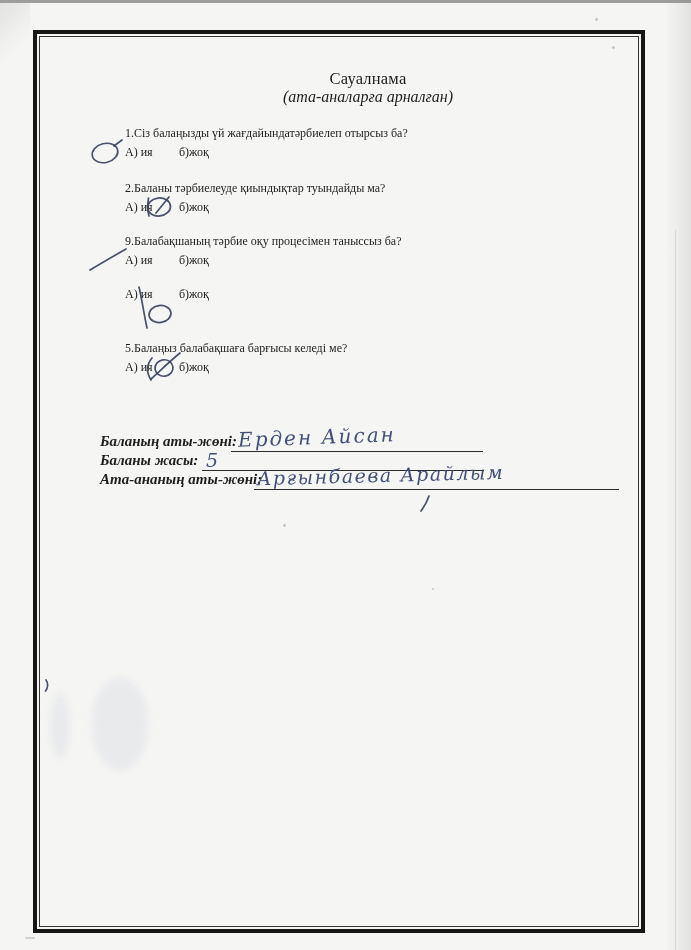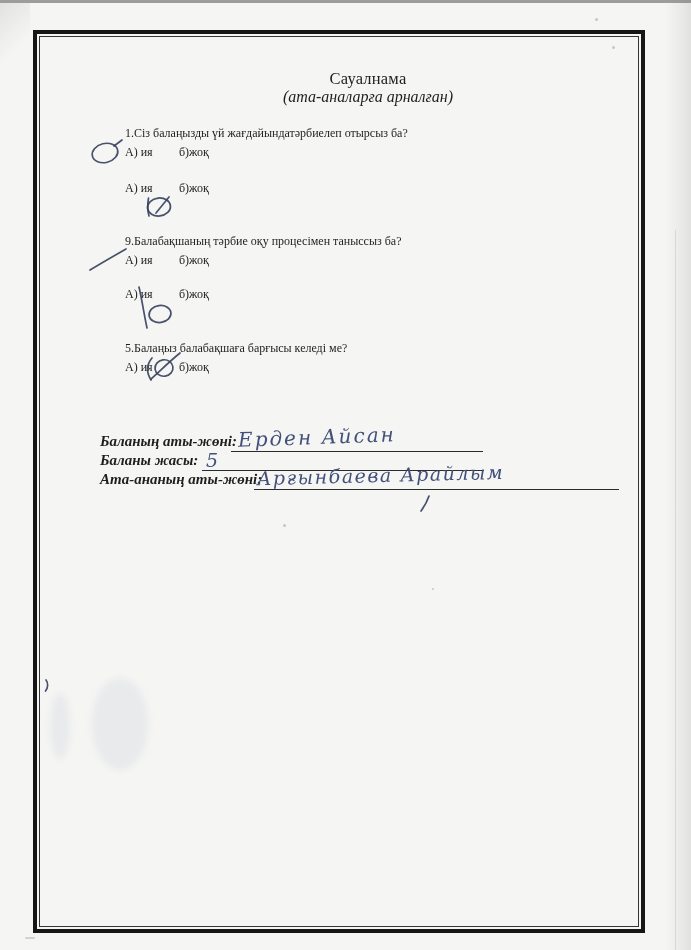--- a/index.html
+++ b/index.html
@@ -95,20 +95,21 @@
 
   <div class="q q1">
     <div class="q-text">1.Сіз балаңызды үй жағдайындатәрбиелеп отырсыз ба?</div>
     <div class="q-opts">
       <span class="opt-a">А) ия</span>
       <span class="opt-b">б)жоқ</span>
     </div>
   </div>
 
   <div class="q q2">
+    <div class="q-text">2.Баланы тәрбиелеуде қиындықтар туындайды ма?</div>
     <div class="q-opts">
       <span class="opt-a">А) ия</span>
       <span class="opt-b">б)жоқ</span>
     </div>
   </div>
 
   <div class="q q3">
     <div class="q-text">9.Балабақшаның тәрбие оқу процесімен таныссыз ба?</div>
     <div class="q-opts">
       <span class="opt-a">А) ия</span>

